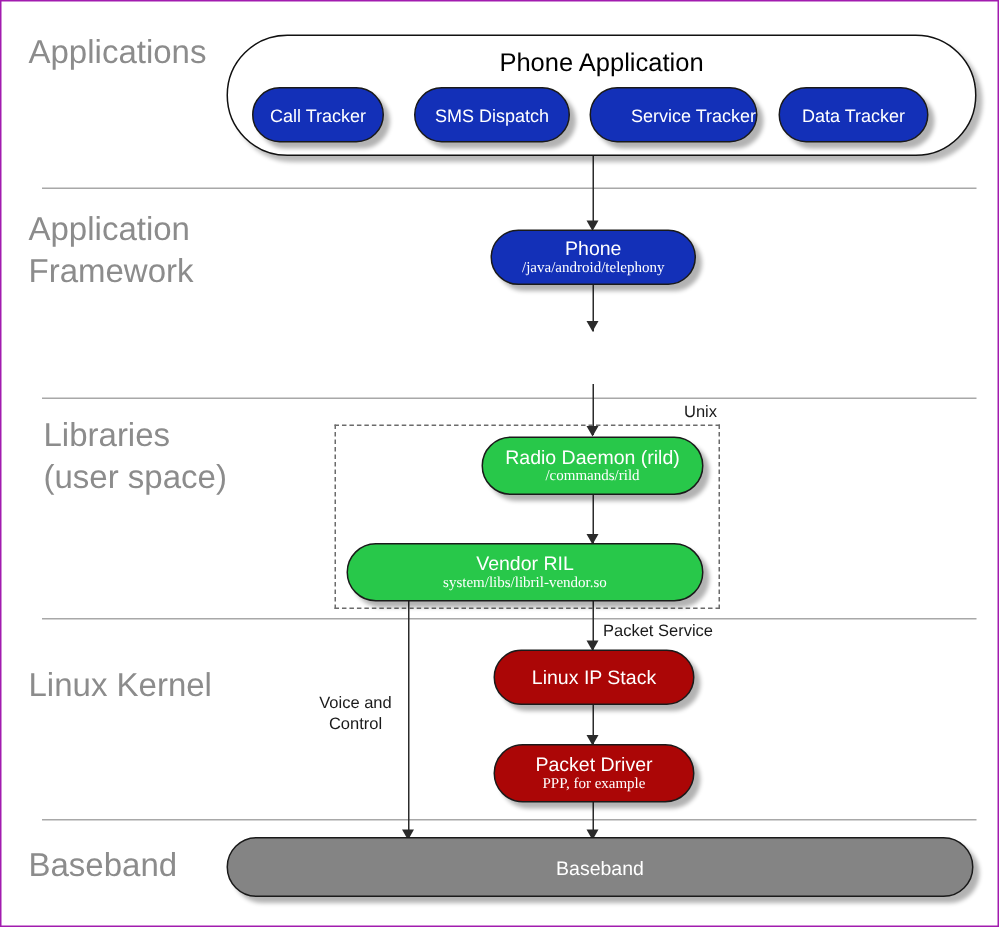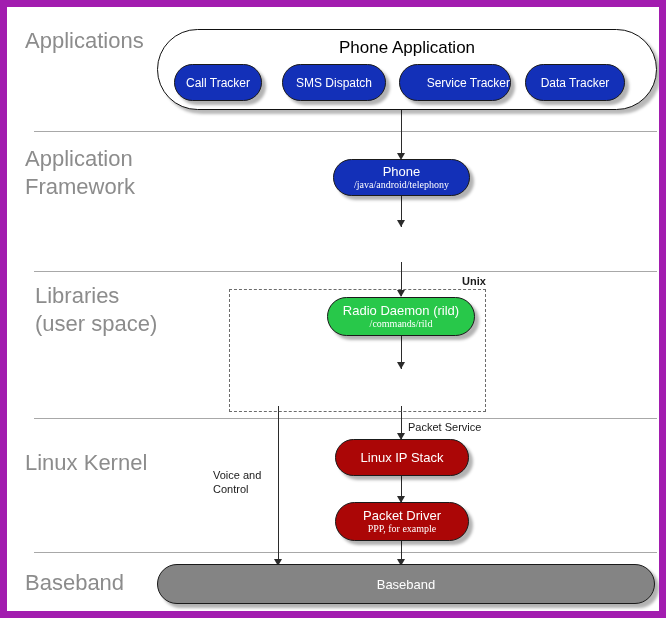--- a/index.html
+++ b/index.html
@@ -5,21 +5,21 @@
   html,body{margin:0;padding:0;background:#ffffff;}
   body{
     font-family:"Liberation Sans", sans-serif;
     -webkit-font-smoothing:antialiased;
   }
   #stage{
     position:relative;
     width:666px;
     height:618px;
     background:#ffffff;
-    border:7px solid #a21caf;
+    border:1px solid #a21caf;
     box-sizing:border-box;
     overflow:hidden;
   }
 
   
   .layer-label{
     position:absolute;
     color:#8c8c8c;
     font-size:22px;
     line-height:28px;
@@ -47,21 +47,21 @@
     width:0;height:0;
     border-left:4px solid transparent;
     border-right:4px solid transparent;
     border-top:7px solid #2b2b2b;
   }
   .edge-label{
     position:absolute;
     color:#1a1a1a;
     font-size:11px;
     line-height:14px;
-    text-align:left;
+    text-align:center;
     white-space:pre;
   }
 
   
   .pill{
     position:absolute;
     box-sizing:border-box;
     border:1px solid #1a1a1a;
     border-radius:999px;
     display:flex;
@@ -182,27 +182,31 @@
     <span class="t1">Data Tracker</span>
   </div>
 
   <div class="pill blue" style="left:326px;top:152px;width:137px;height:37px;">
     <span class="t1">Phone</span>
     <span class="t2">/java/android/telephony</span>
   </div>
 
 
   <div class="dashed-box" style="left:222px;top:282px;width:257px;height:123px;"></div>
-  <div class="dashed-label" style="left:455px;top:268px;font-weight:bold;">Unix</div>
+  <div class="dashed-label" style="left:455px;top:268px;">Unix</div>
 
   <div class="pill green" style="left:320px;top:290px;width:148px;height:39px;">
     <span class="t1">Radio Daemon (rild)</span>
     <span class="t2">/commands/rild</span>
   </div>
 
+  <div class="pill green" style="left:230px;top:361px;width:238px;height:39px;">
+    <span class="t1">Vendor RIL</span>
+    <span class="t2">system/libs/libril-vendor.so</span>
+  </div>
 
   <div class="pill red" style="left:328px;top:432px;width:134px;height:37px;">
     <span class="t1">Linux IP Stack</span>
   </div>
 
   <div class="pill red" style="left:328px;top:495px;width:134px;height:39px;">
     <span class="t1">Packet Driver</span>
     <span class="t2">PPP, for example</span>
   </div>
 

